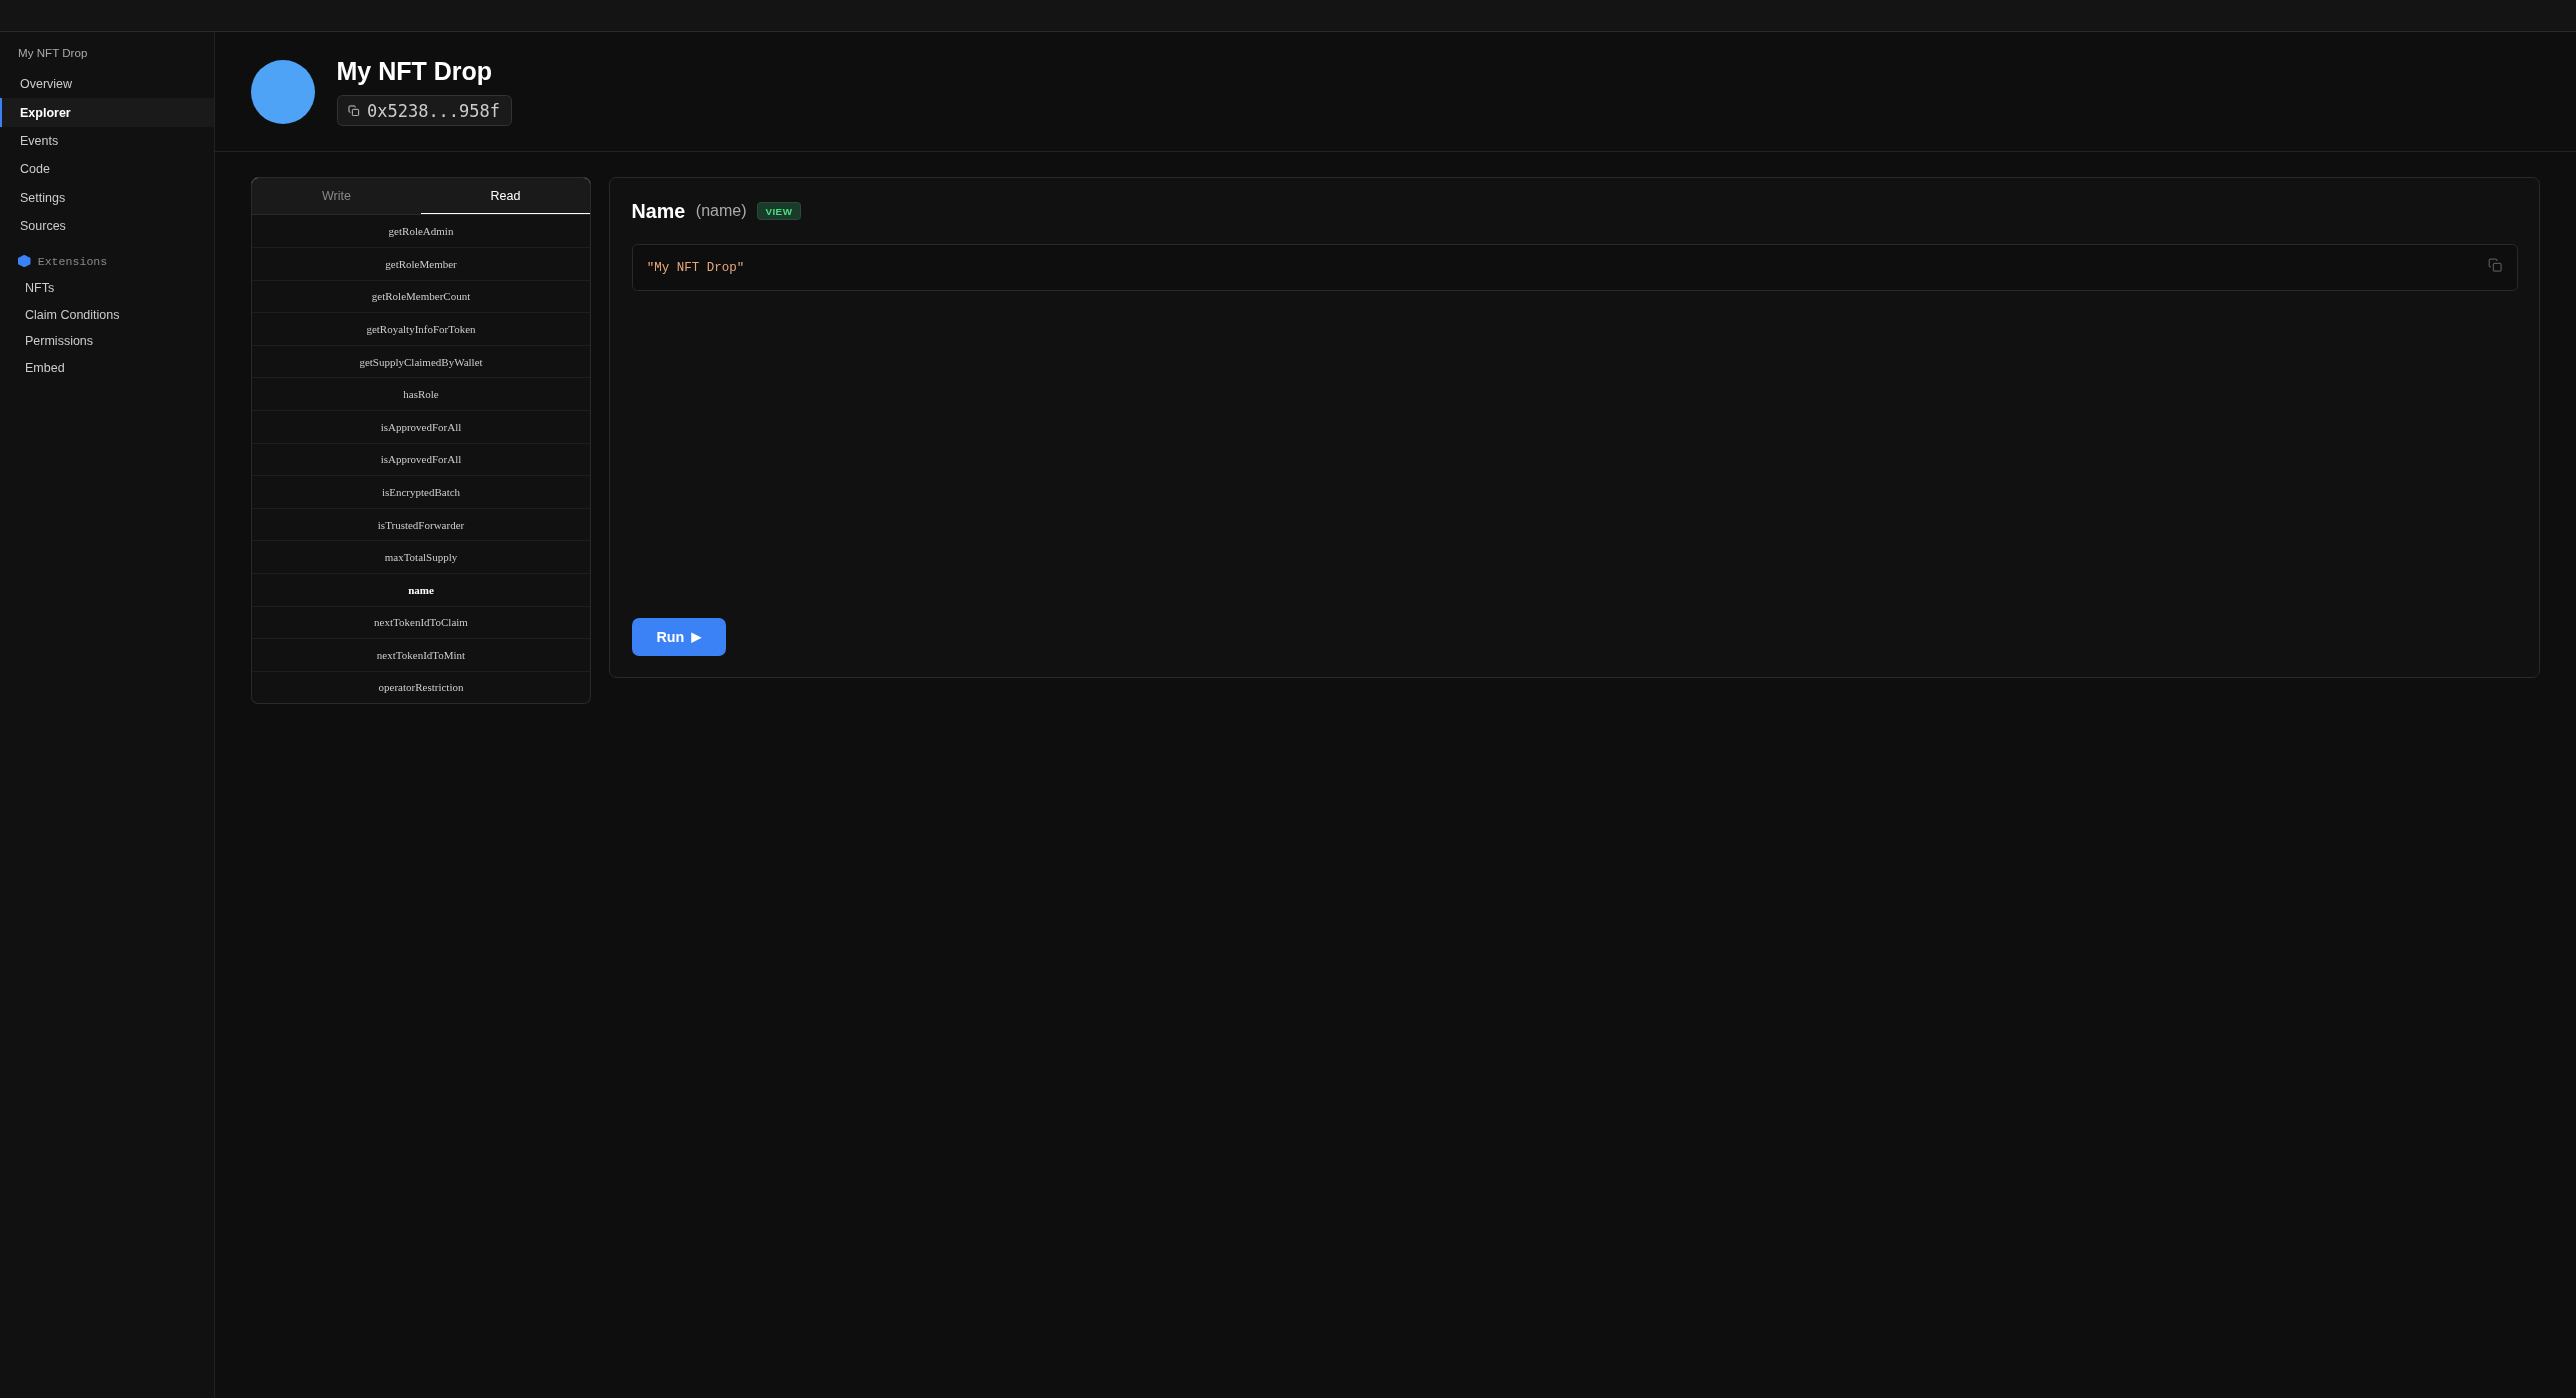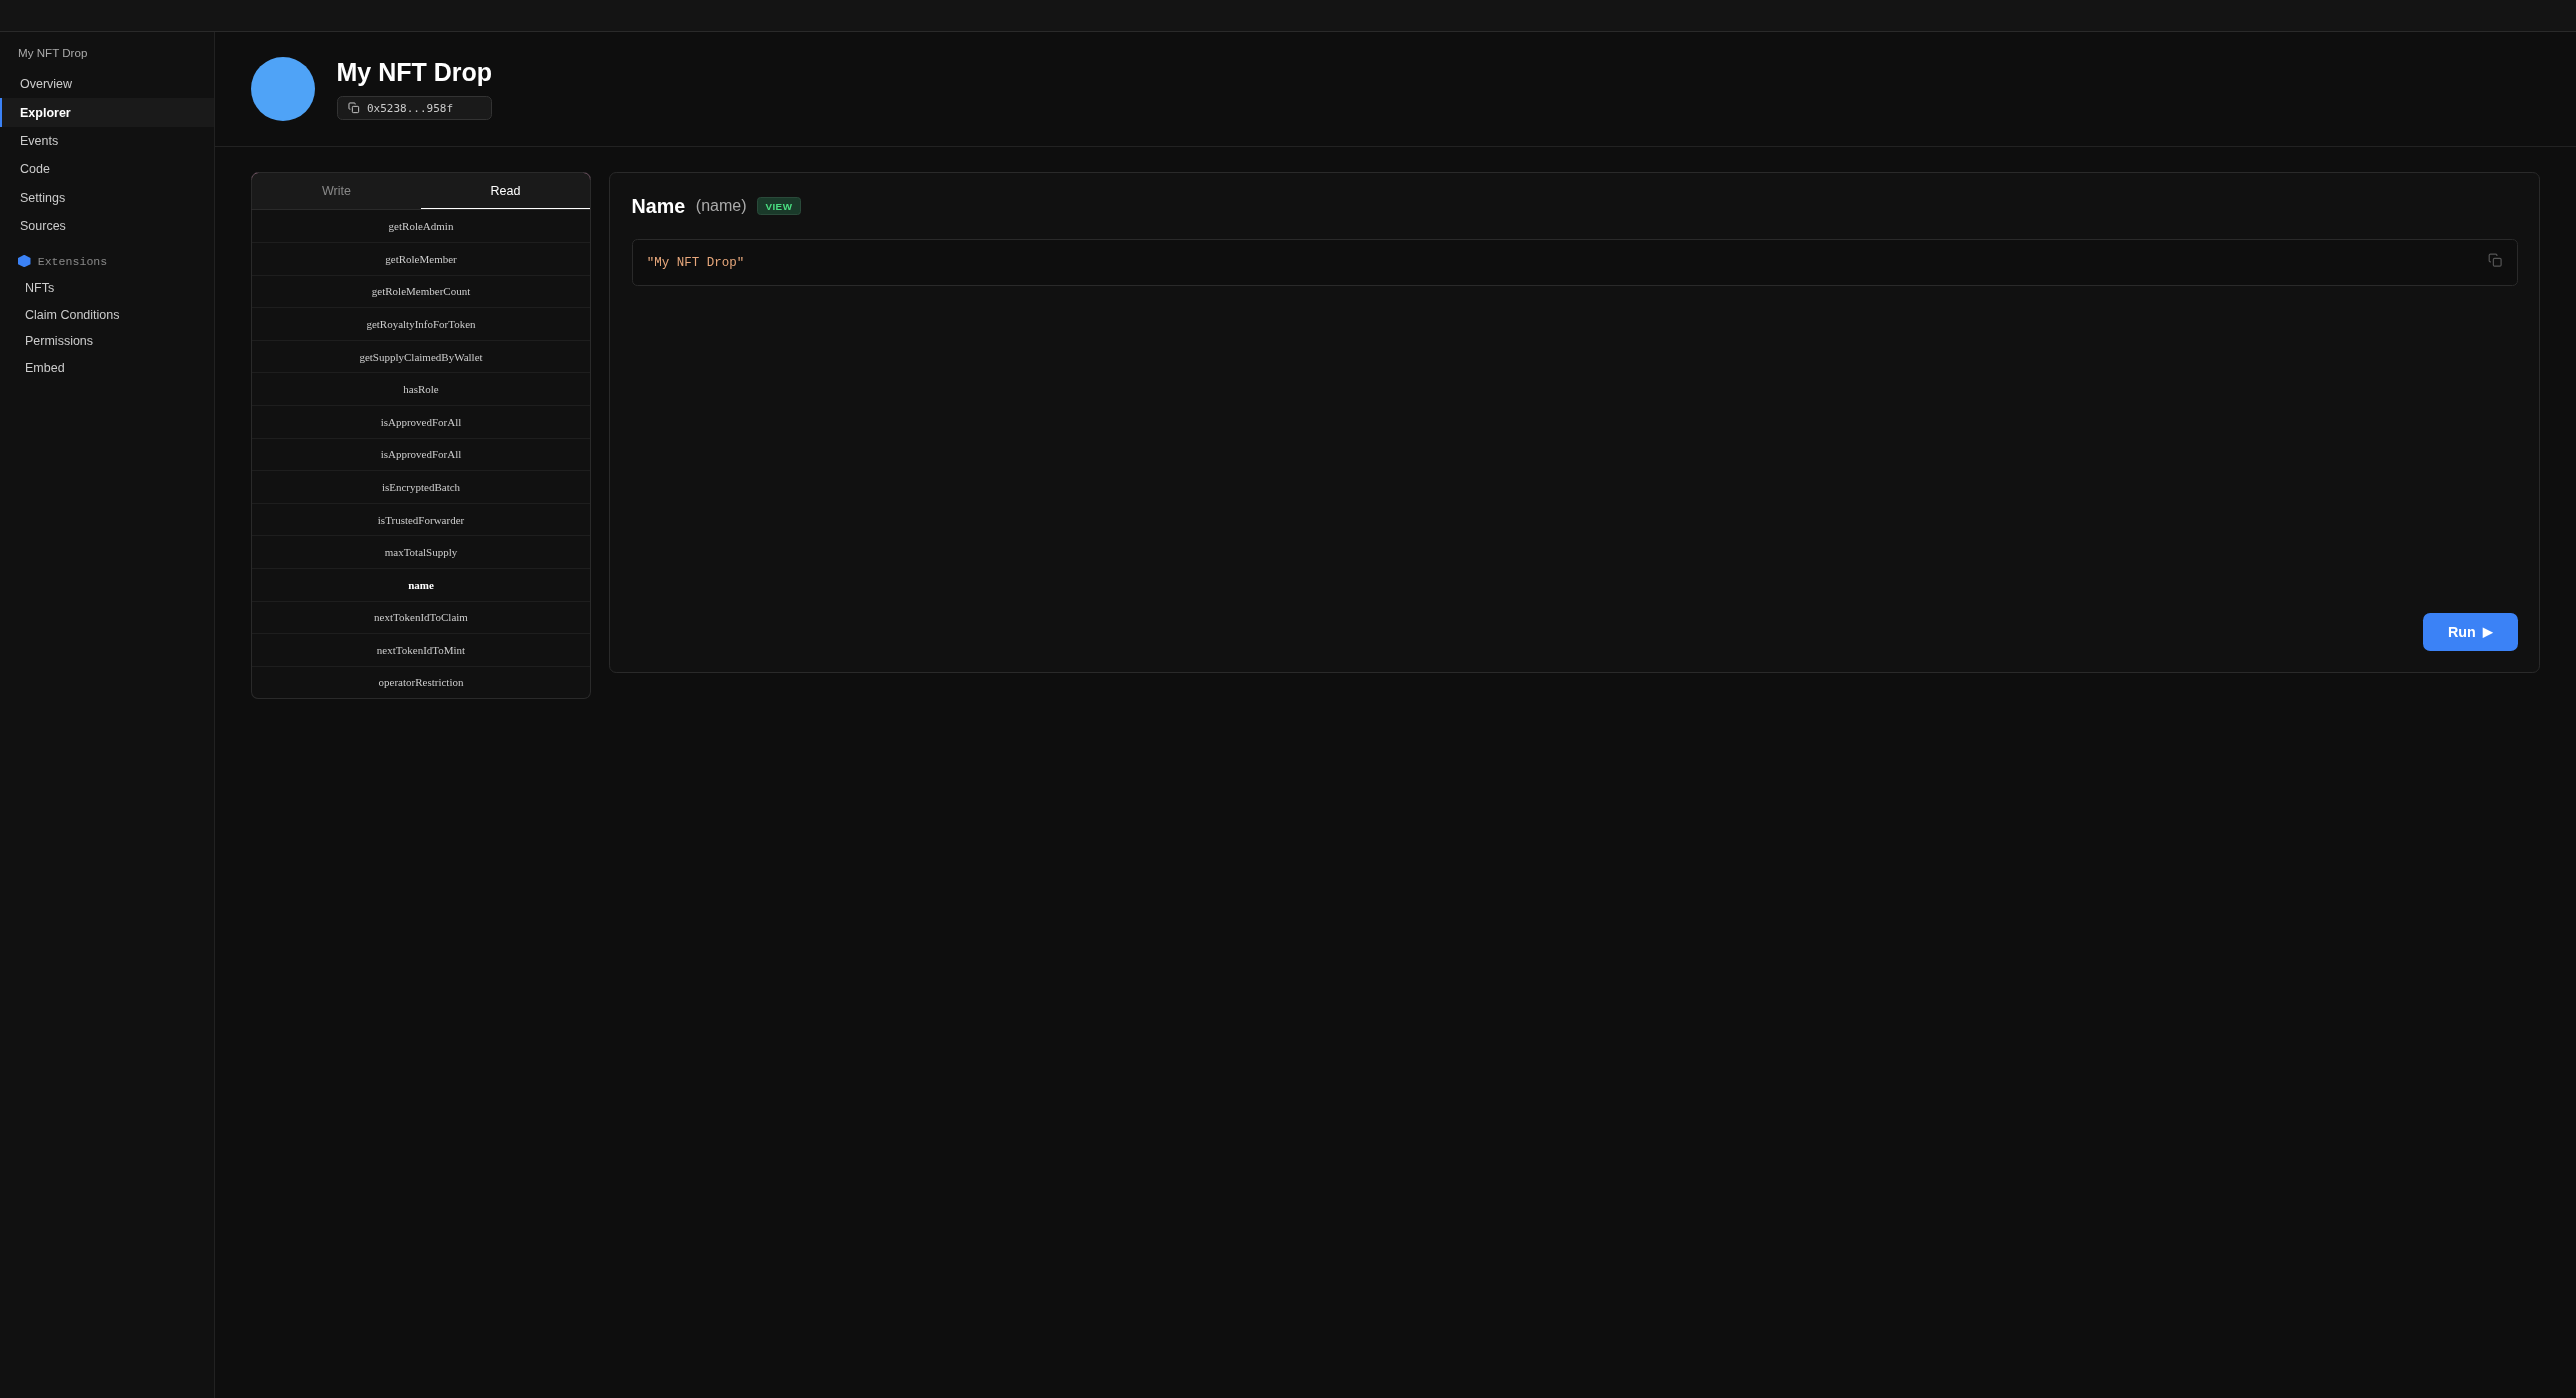--- a/index.html
+++ b/index.html
@@ -109,21 +109,21 @@
       color: #ffffff;
     }
     .contract-address-badge {
       display: inline-flex;
       align-items: center;
       gap: 7.2px;
       background: #1a1a1a;
       border: 0.9px solid #333333;
       border-radius: 5.4px;
       padding: 4.5px 10.7px;
-      font-size: 11px;
+      font-size: 17px;
       color: #cccccc;
       cursor: pointer;
       font-family: monospace;
     }
     .explorer-body {
       padding: 25px 36px;
     }
     .explorer-panels {
       display: flex;
       gap: 18px;
@@ -237,21 +237,20 @@
       min-height: 47px;
     }
     .copy-icon-output {
       color: #555555;
       cursor: pointer;
       font-size: 14.3px;
     }
     .run-button-container {
       margin-top: auto;
       display: flex;
-      justify-content: flex-end;
     }
     .run-button {
       background: #3b82f6;
       color: #ffffff;
       border: none;
       border-radius: 7.2px;
       padding: 10.7px 25px;
       font-size: 14.3px;
       font-weight: 600;
       cursor: pointer;

